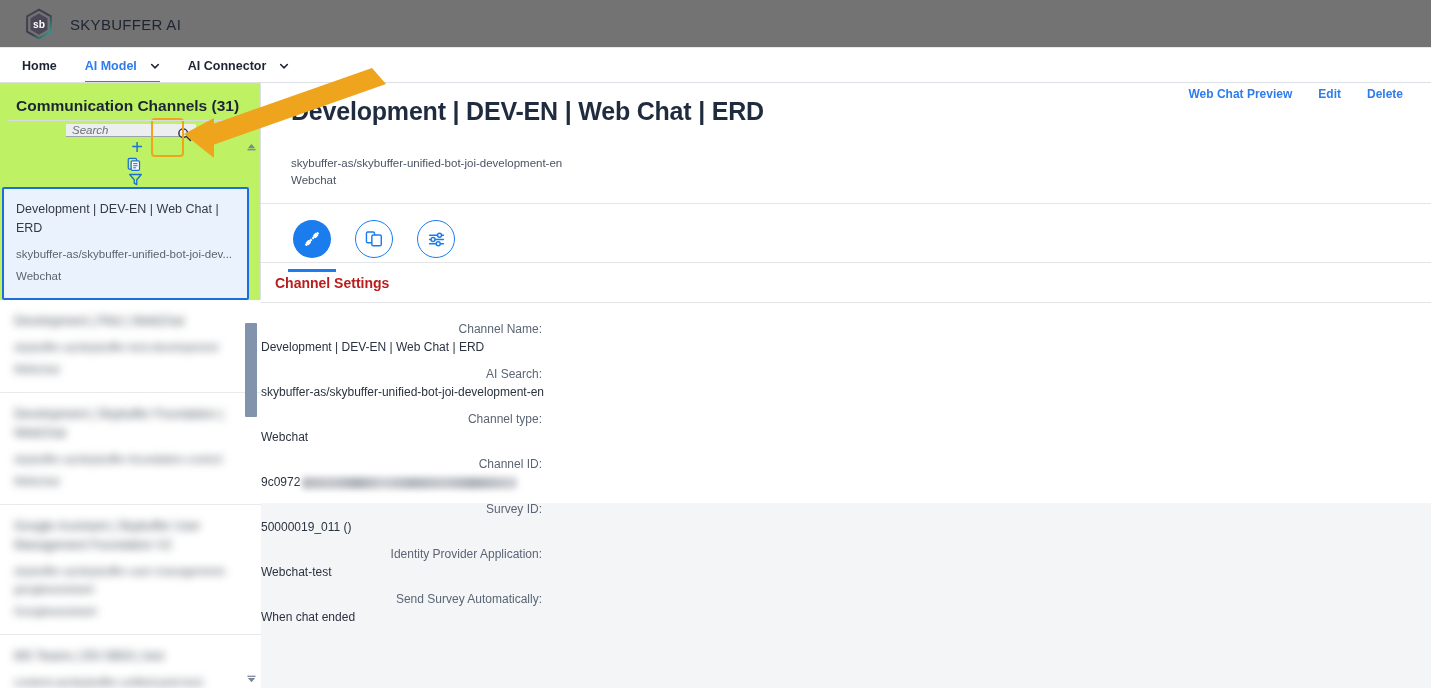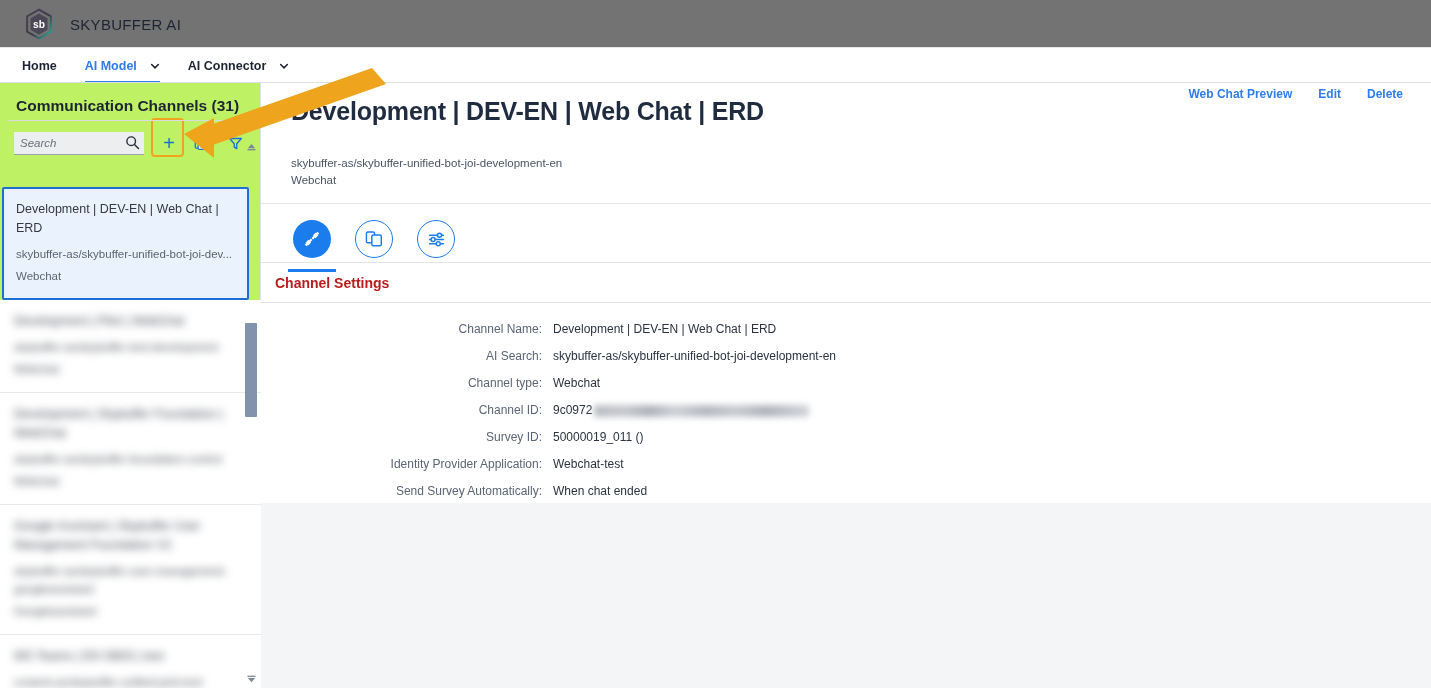--- a/index.html
+++ b/index.html
@@ -52,20 +52,21 @@
     position:absolute; left:0; top:83px; width:261px; height:605px;
     background:#bef264; border-right:1px solid #dcdfe4;
   }
   .sb-title {
     padding:12px 16px 8px 16px;
     font-size:15.5px; font-weight:bold; color:#1d2433; line-height:21px;
   }
   .sb-toolbar {
     display:flex; align-items:center; height:38px; padding:0 12px 0 14px; gap:0;
     position:relative;
+    flex-direction:column;
   }
   .search-box {
     position:relative; width:130px; height:23px;
     background:#eceef0; border-bottom:1px solid #9aa2ad;
     display:flex; align-items:center; padding:0 22px 0 6px;
   }
   .search-box input {
     border:none; outline:none; background:transparent; width:100%;
     font-family:"Liberation Sans", sans-serif;
     font-size:11.5px; font-style:italic; color:#5c6470;
@@ -167,21 +168,21 @@
     height:3px; background:#1b7ced;
   }
   .tab-sep { height:1px; background:#e3e5e9; }
 
   .settings-title {
     padding:12px 0 11px 14px; font-size:14px; font-weight:bold; color:#b91c1c;
   }
   .settings-sep { height:1px; background:#e3e5e9; }
 
   .field-table { margin-top:17px; width:100%; }
-  .field-row { display:flex; margin-bottom:9px; }
+  .field-row { display:flex; margin-bottom:9px;flex-direction:column; }
   .field-label {
     width:292px; text-align:right; font-size:12px; color:#5b6575;
     padding-right:11px; line-height:18px;
   }
   .field-value {
     font-size:12px; color:#2b3340; line-height:18px; position:relative;
   }
   .blur-chip {
     display:inline-block; vertical-align:middle;
     height:12px; width:215px; margin-left:2px;

